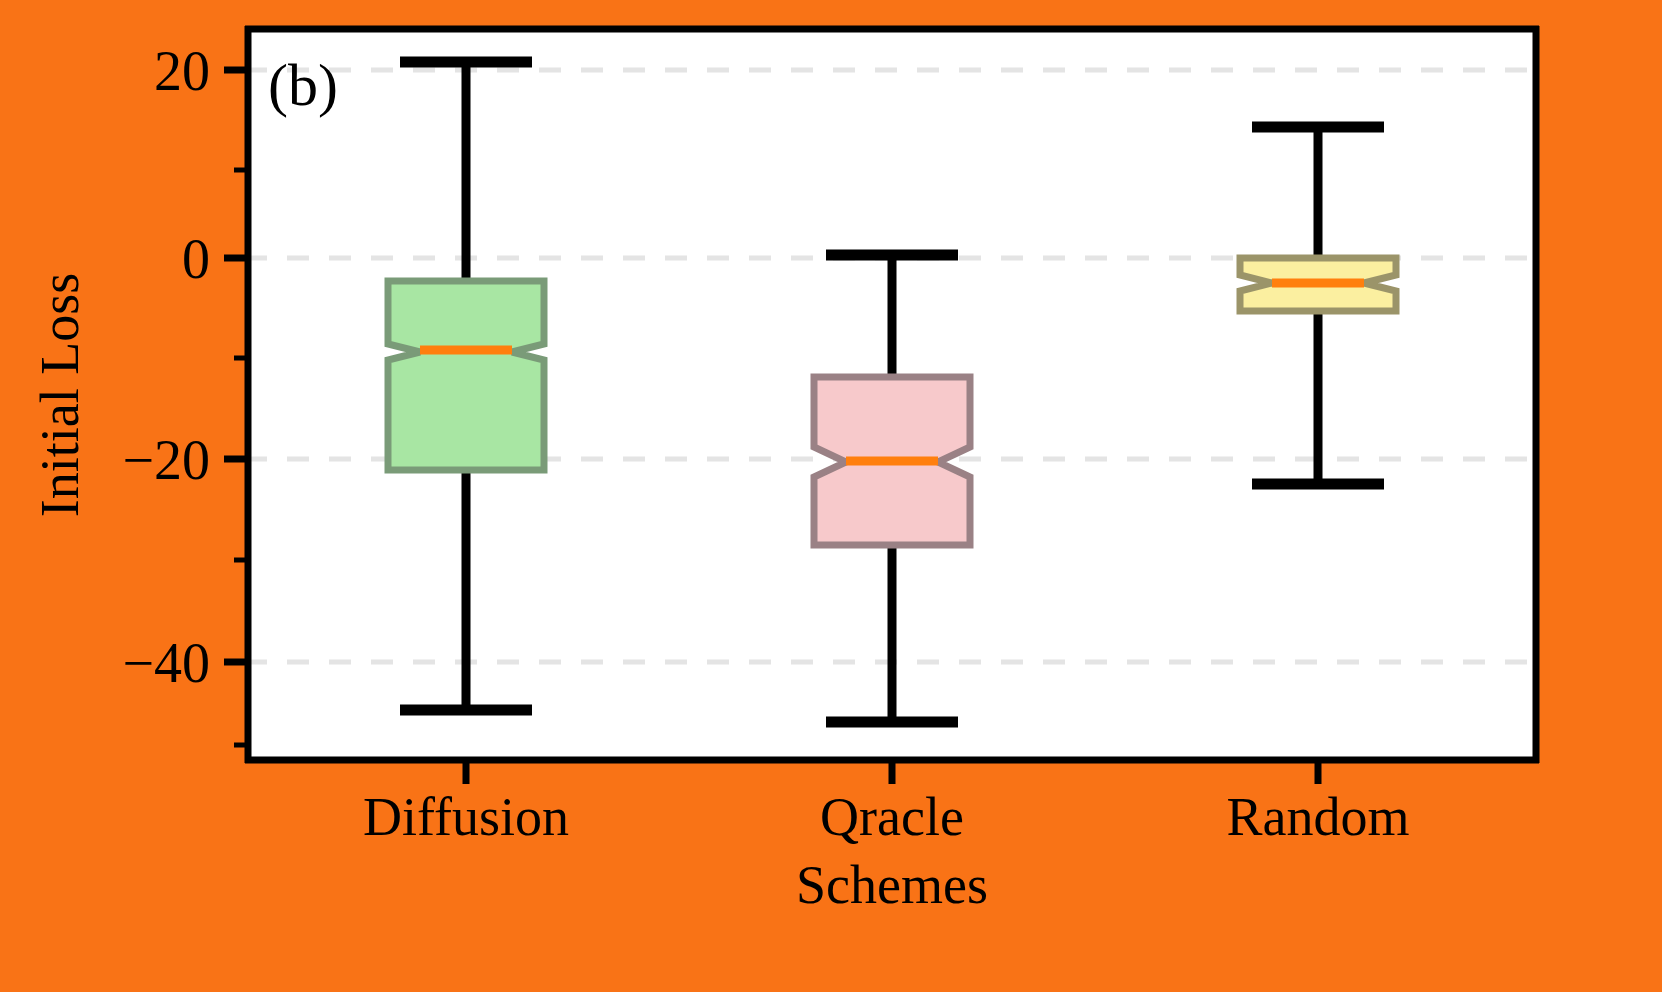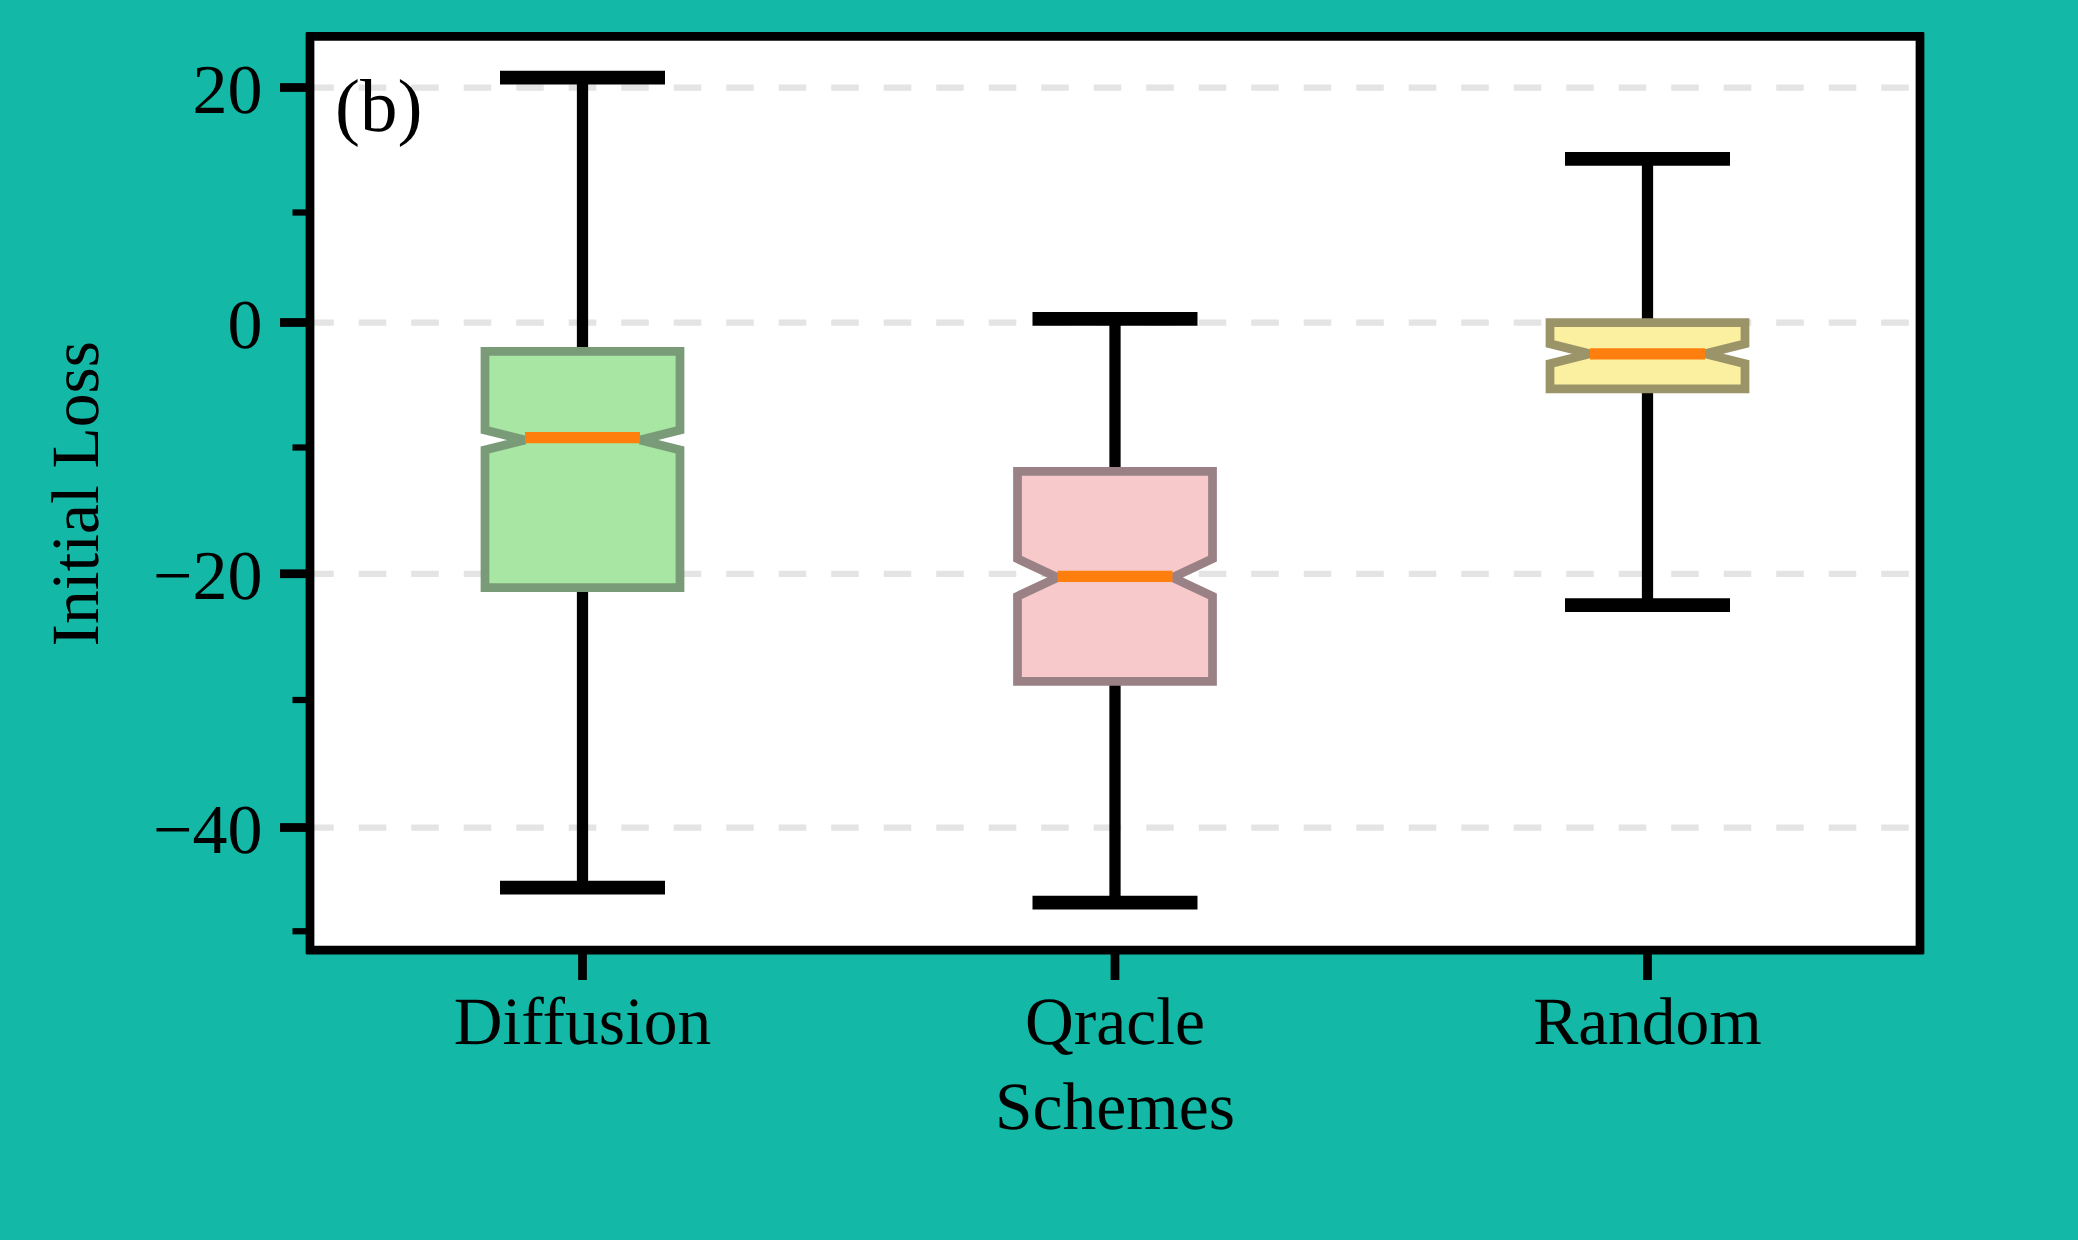--- a/index.html
+++ b/index.html
@@ -10,21 +10,21 @@
   body {
     width: 1662px;
     height: 992px;
     font-family: "Liberation Serif", "DejaVu Serif", serif;
     overflow: hidden;
   }
   #figure {
     position: relative;
     width: 1662px;
     height: 992px;
-    background: #14b8a6;
+    background: #f97316;
   }
   #plot-svg {
     position: absolute;
     top: 0;
     left: 0;
     width: 1662px;
     height: 992px;
     display: block;
   }
   .axis-tick-label {

